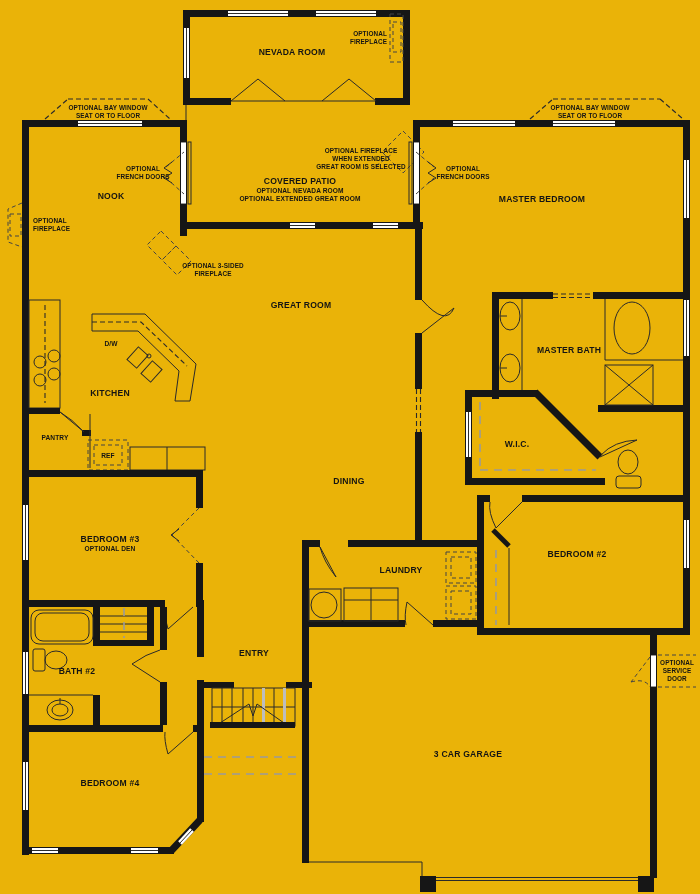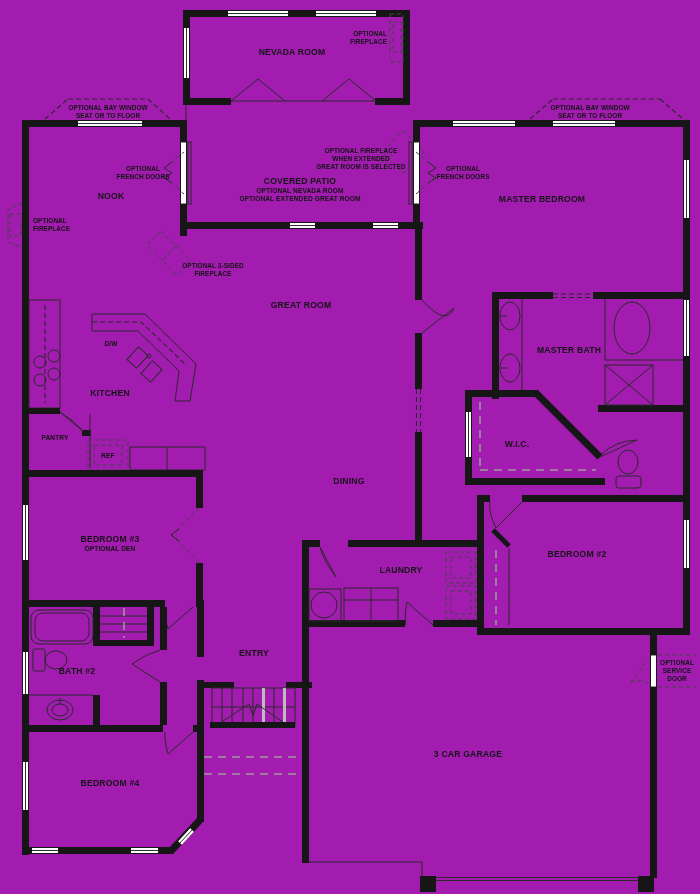--- a/index.html
+++ b/index.html
@@ -1,16 +1,16 @@
 <!DOCTYPE html>
 <html><head>
 <meta charset="utf-8">
 <style>
   html,body{margin:0;padding:0;background:#fff;}
-  .canvas{position:relative;width:700px;height:894px;background:#a21caf;overflow:hidden;}
+  .canvas{position:relative;width:700px;height:894px;background:#eab308;overflow:hidden;}
   svg{display:block;}
   .wall{fill:#161616;stroke:none;}
   .thin{stroke:#2a2a2a;stroke-width:1;fill:none;}
   .dash{stroke:#2a2a2a;stroke-width:1.1;fill:none;stroke-dasharray:5 3;}
   .dashf{stroke:#444;stroke-width:1;fill:none;stroke-dasharray:4 3;}
   .dashg{stroke:#9a9a9a;stroke-width:1.6;fill:none;stroke-dasharray:8 6;}
   .win{fill:#ffffff;stroke:none;}
   .winl{stroke:#161616;stroke-width:.9;fill:none;}
   .gray{fill:#bdbdbd;}
   text{font-family:"Liberation Sans","DejaVu Sans",sans-serif;font-weight:bold;fill:#141414;}

